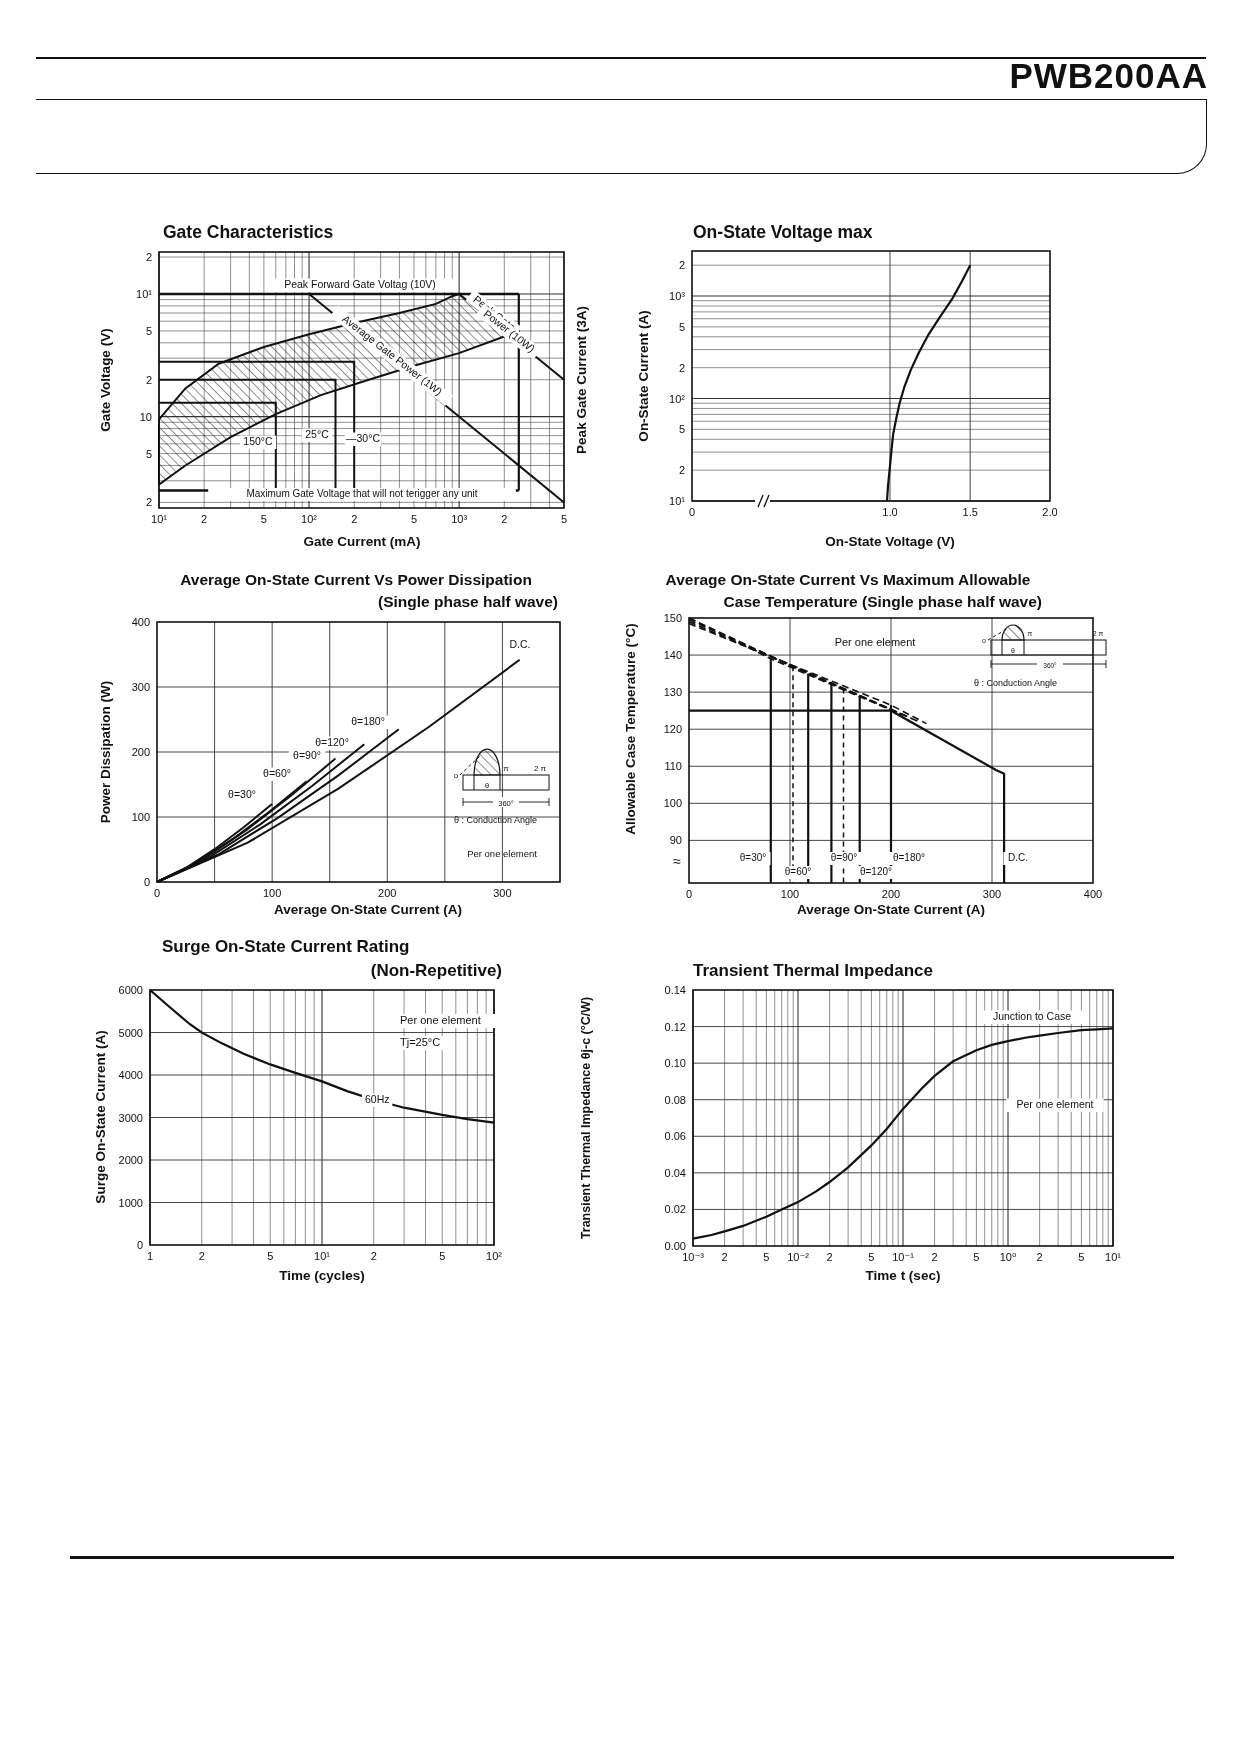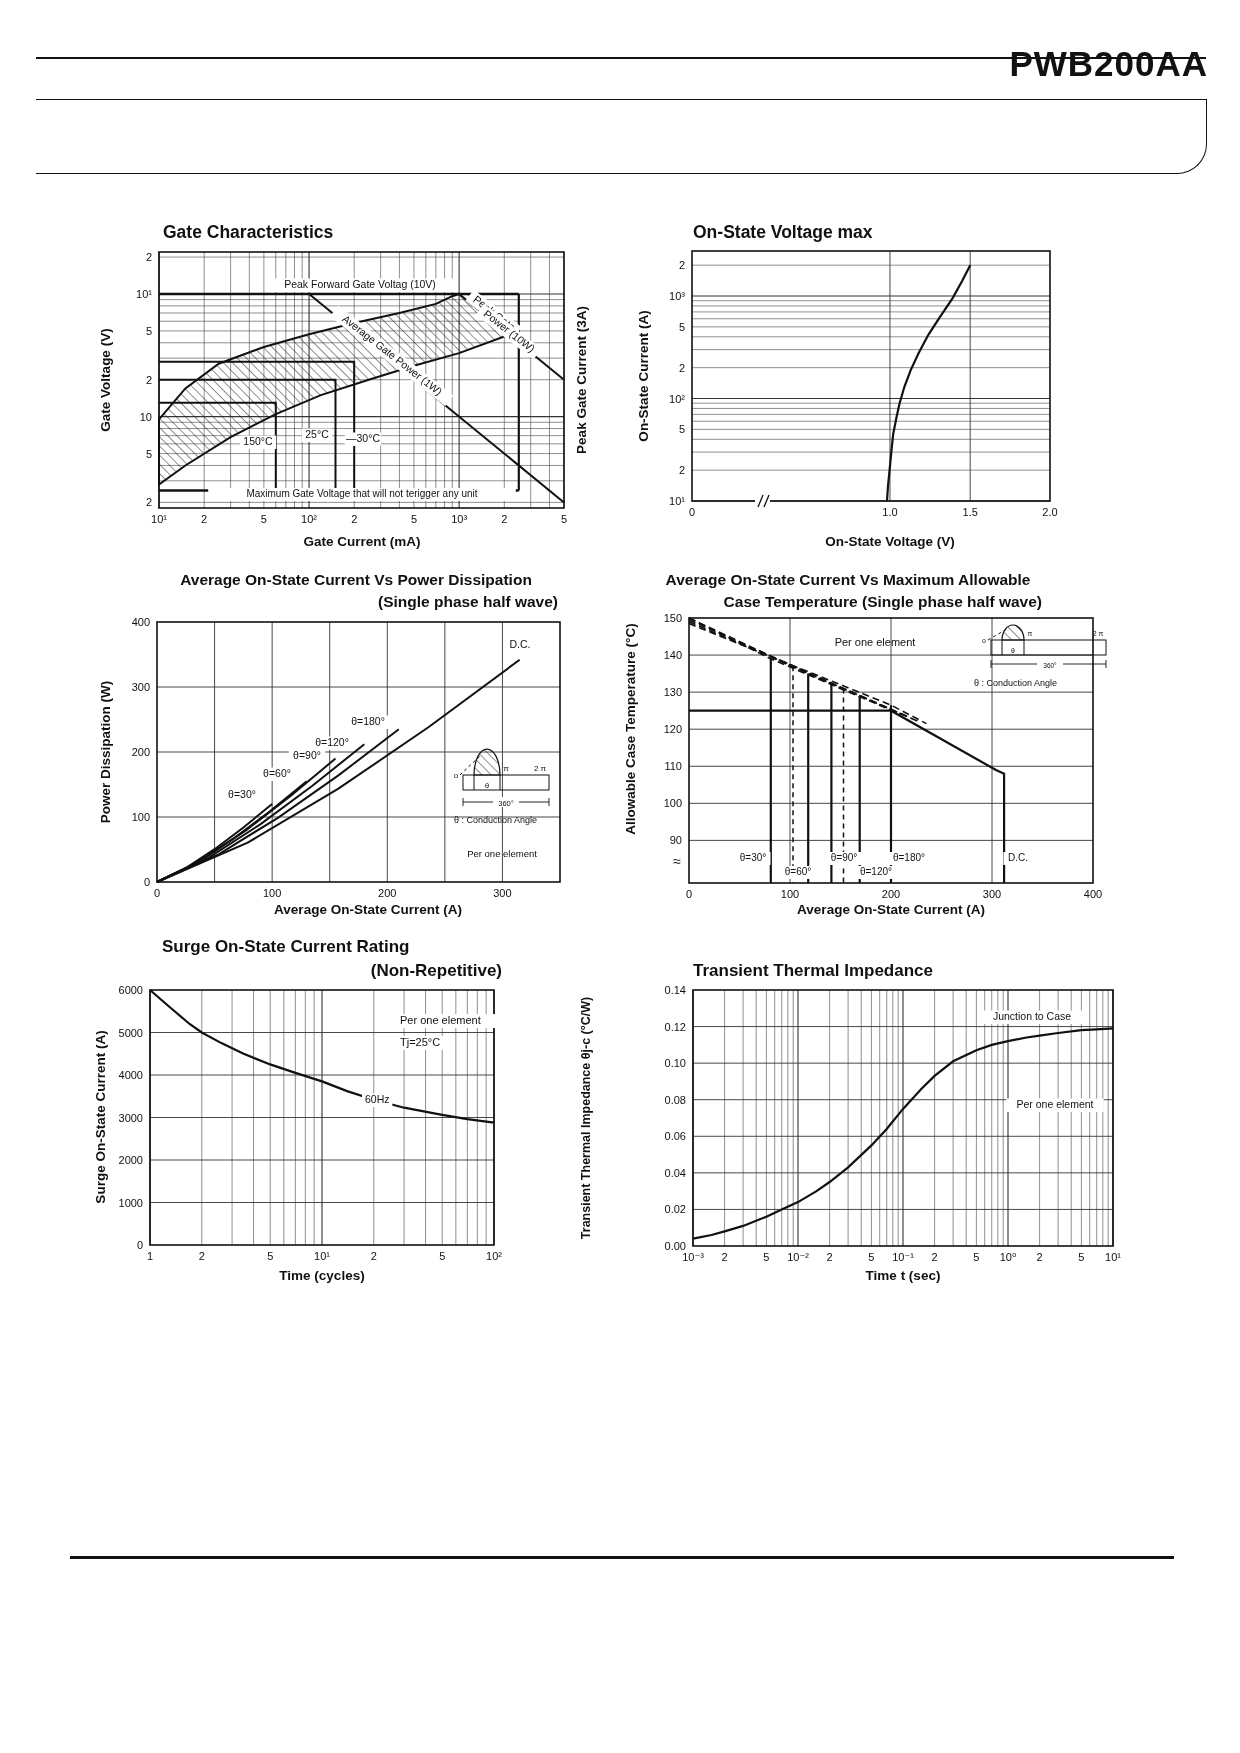--- a/index.html
+++ b/index.html
@@ -1,20 +1,20 @@
 <!DOCTYPE html>
 <html><head>
 <meta charset="utf-8">
 <style>
   html,body{margin:0;padding:0;}
   body{width:1240px;height:1753px;background:#fff;position:relative;overflow:hidden;
        font-family:"Liberation Sans","DejaVu Sans",sans-serif;color:#111;}
   .hline{position:absolute;border-top:2px solid #111;}
   #hl2{border-top:1.5px solid #111;}
-  #part-number{position:absolute;top:44px;right:32px;font-size:35px;font-weight:700;letter-spacing:1px;}
+  #part-number{position:absolute;top:56px;right:32px;font-size:35px;font-weight:700;letter-spacing:1px;}
   #header-box{position:absolute;left:36px;top:99px;width:1170px;height:74px;
       border-right:1.6px solid #111;border-bottom:1.6px solid #111;border-bottom-right-radius:30px;}
   #footer-rule{position:absolute;left:70px;top:1556px;width:1104px;border-top:3px solid #111;}
   .chart{position:absolute;}
   svg text{font-family:"Liberation Sans","DejaVu Sans",sans-serif;fill:#111;}
   .tick{font-size:11px;fill:#111;}
 </style>
 </head>
 <body>
 

